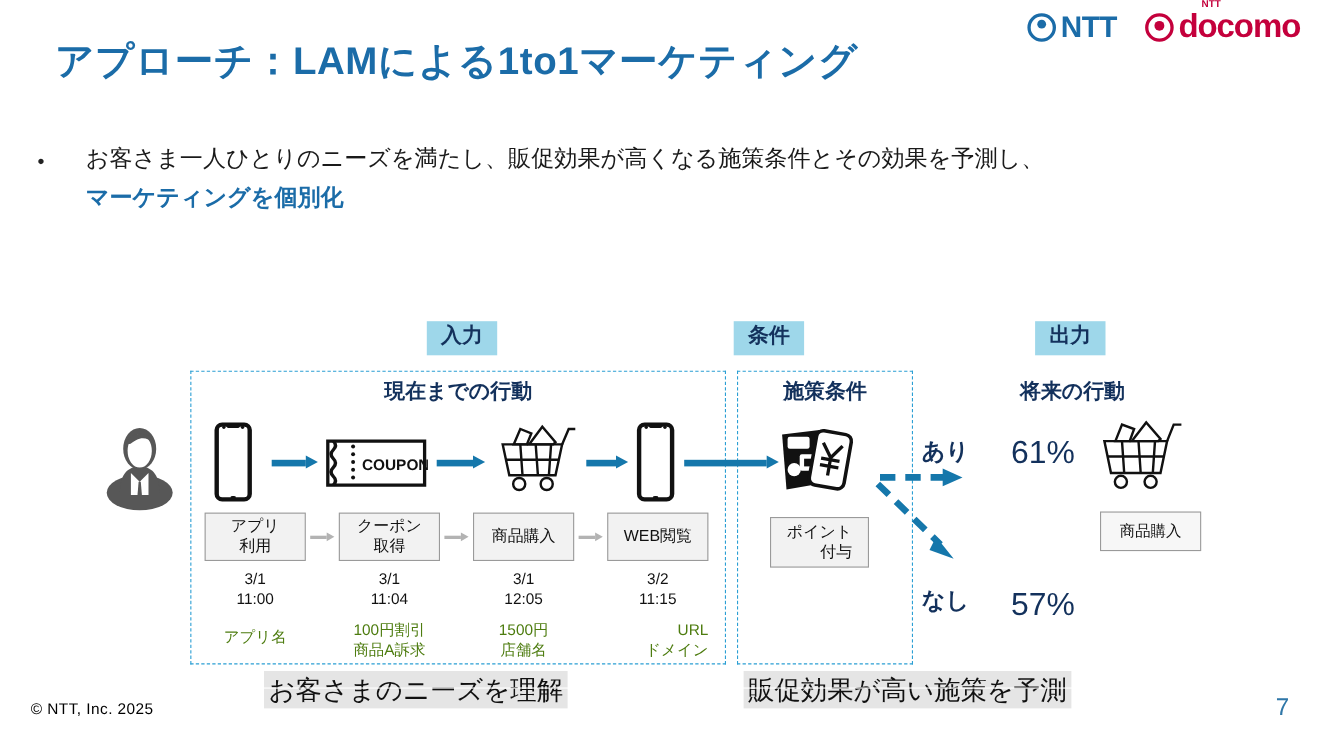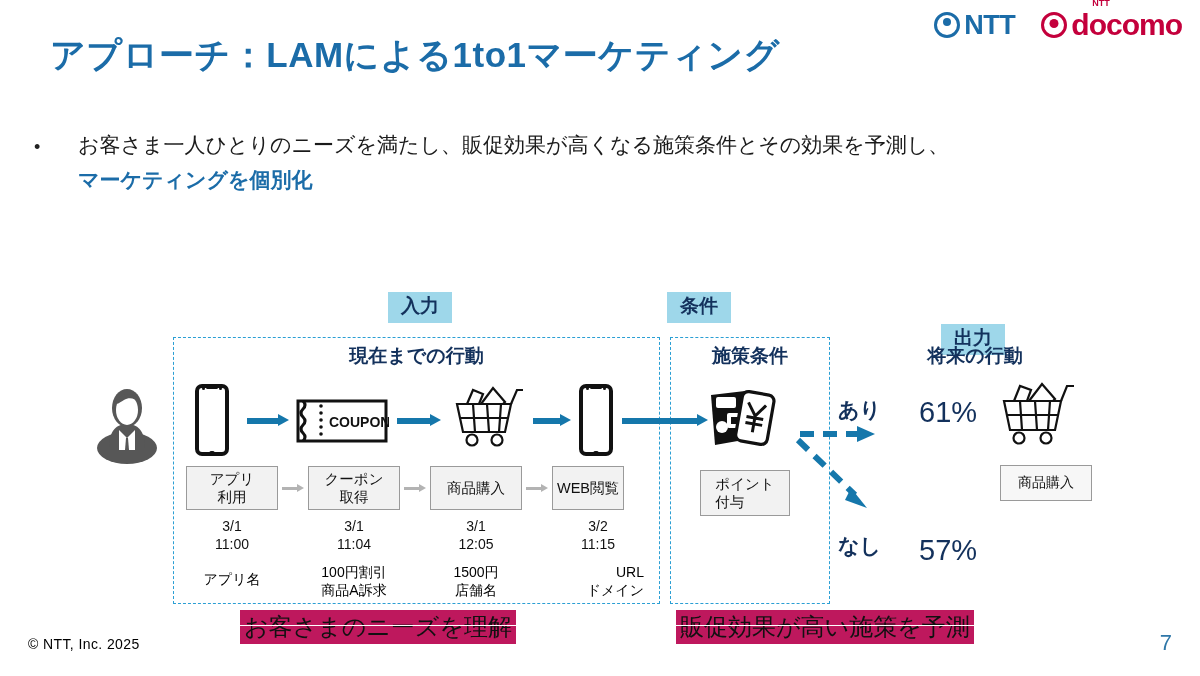--- a/index.html
+++ b/index.html
@@ -41,21 +41,21 @@
   .bullet-l2{margin-left:44px;font-size:21px;color:#1b6ca8;font-weight:bold;line-height:1.45;margin-top:6px;}
 
   
   .tag{
     position:absolute;background:#9ed7ea;color:#13315c;
     font-weight:bold;font-size:19px;
     padding:3px 13px 5px 13px;line-height:1.2;
   }
   #tag-input{left:388px;top:292px;}
   #tag-cond{left:667px;top:292px;}
-  #tag-out{left:941px;top:292px;margin-top:32px;}
+  #tag-out{left:941px;top:292px;}
 
   
   .panel{position:absolute;border:1.6px dashed #2b9fd4;box-sizing:border-box;}
   #panel-input{left:173px;top:337px;width:487px;height:267px;}
   #panel-cond{left:670px;top:337px;width:160px;height:267px;}
 
   .panel-head{
     position:absolute;font-size:19px;font-weight:bold;color:#13315c;text-align:center;
   }
   #head-input{left:173px;top:343px;width:487px;}
@@ -91,39 +91,39 @@
     line-height:1.25;
   }
   .arrow-gray{position:absolute;top:18px;height:8px;}
   .arrow-gray .shaft{position:absolute;left:0;top:2.5px;height:3px;background:#b3b3b3;}
   .arrow-gray .head{position:absolute;top:0;width:0;height:0;
         border-top:4px solid transparent;border-bottom:4px solid transparent;
         border-left:7px solid #b3b3b3;}
 
   
   .meta{position:absolute;text-align:center;font-size:14px;color:#111;line-height:1.25;}
-  .meta2{position:absolute;text-align:center;font-size:14px;color:#000000;line-height:1.3;}
+  .meta2{position:absolute;text-align:center;font-size:14px;color:#4d7c0f;line-height:1.3;}
 
   
   .pt-icon{position:absolute;left:703px;top:385px;width:78px;height:66px;}
   #lbl-point{position:absolute;left:700px;top:470px;width:90px;height:46px;
       border:1px solid #9a9a9a;background:#f2f2f2;font-size:14.5px;color:#111;
-      display:flex;align-items:center;justify-content:center;text-align:left;line-height:1.25;box-sizing:border-box;}
+      display:flex;align-items:center;justify-content:center;text-align:right;line-height:1.25;box-sizing:border-box;}
 
   
   .dash-arrow{position:absolute;}
   .res-word{position:absolute;font-size:21px;font-weight:bold;color:#13315c;}
   .res-pct{position:absolute;font-size:29px;color:#13315c;}
   .cart-out{position:absolute;left:995px;top:378px;width:82px;height:68px;}
   #lbl-buy{position:absolute;left:1000px;top:465px;width:92px;height:36px;
       border:1px solid #9a9a9a;background:#f7f7f7;font-size:14px;color:#111;
       display:flex;align-items:center;justify-content:center;box-sizing:border-box;}
 
   
-  .hl{position:absolute;background:#be185d;color:#111;font-size:24px;padding:1px 4px;white-space:nowrap;}
+  .hl{position:absolute;background:#e5e5e5;color:#111;font-size:24px;padding:1px 4px;white-space:nowrap;}
   #hl-left{left:240px;top:610px;}
   #hl-right{left:676px;top:610px;}
 
   
   .copyright{position:absolute;left:28px;top:636px;font-size:14px;color:#000000;letter-spacing:0.4px;}
   .pagenum{position:absolute;right:28px;top:630px;font-size:22px;color:#2f77a8;}
   .footer-rule{position:absolute;left:0;top:625px;width:1200px;height:1px;background:#ffffff;}
 </style>
 </head>
 <body>
@@ -252,21 +252,21 @@
       <span class="shaft" style="width:15px;"></span>
         <span class="head" style="left:15px;"></span>
     </div>
     <div class="lbl" style="left:244px;width:92px;">
       <div><span>商品購入</span></div>
     </div>
     <div class="arrow-gray" style="left:340px;width:22px;">
       <span class="shaft" style="width:15px;"></span>
         <span class="head" style="left:15px;"></span>
     </div>
-    <div class="lbl" style="left:366px;width:72px;">
+    <div class="lbl" style="left:366px;width:92px;">
       <div><span>WEB閲覧</span></div>
     </div>
   </div>
 
   <div class="meta" style="left:186px;top:518px;width:92px;">
     <span>3/1</span><br>
     <span>11:00</span>
   </div>
   <div class="meta" style="left:308px;top:518px;width:92px;">
     <span>3/1</span><br>

